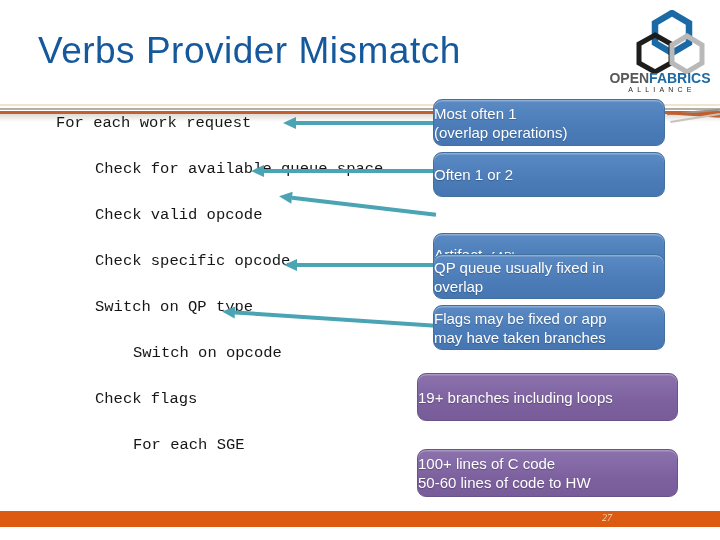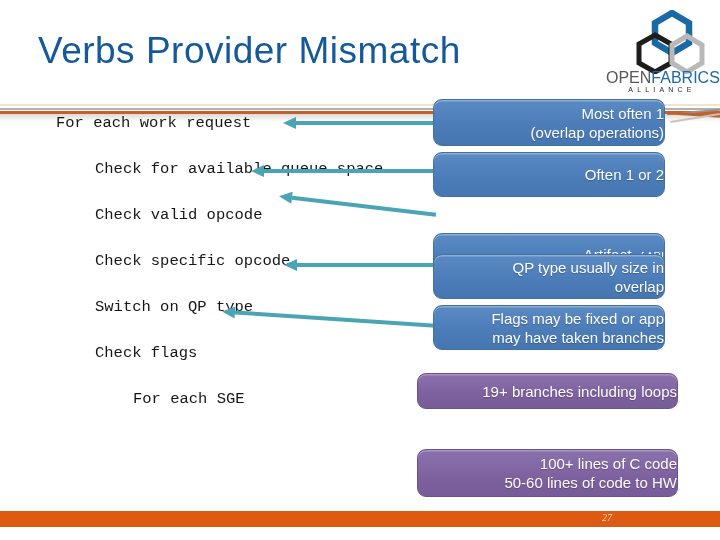--- a/index.html
+++ b/index.html
@@ -12,21 +12,21 @@
   }
   
   .title{
     position:absolute;left:38px;top:30px;
     font-size:37px;font-weight:400;letter-spacing:.5px;
     color:#15589b;white-space:nowrap;
   }
   
   .logo{position:absolute;right:6px;top:10px;width:108px;text-align:center;}
   .logo svg{display:block;margin:0 auto;}
-  .logo .line1{font-size:16px;font-weight:normal;letter-spacing:0;line-height:12px;margin-top:-2px;}
+  .logo .line1{font-size:14px;font-weight:bold;letter-spacing:0;line-height:12px;margin-top:-2px;}
   .logo .line1 .open{color:#57585a;}
   .logo .line1 .fabrics{color:#1b6aa5;}
   .logo .line2{font-size:7px;letter-spacing:4.2px;color:#231f20;margin-top:2px;padding-left:4px;}
   
   .band{position:absolute;left:0;top:0;width:720px;height:0;}
   .band .cream{position:absolute;left:0;top:104px;width:720px;height:2px;background:#f2e3cd;}
   .band .gray{position:absolute;left:0;top:108px;width:720px;height:1.5px;background:#b6afa7;}
   .band .orange{position:absolute;left:0;top:110.5px;width:720px;height:3px;background:#c25f2e;}
   .band .fade{position:absolute;left:0;top:113.5px;width:720px;height:8px;
     background:linear-gradient(180deg,#dedbd6 0%,rgba(255,255,255,0) 100%);}
@@ -35,21 +35,21 @@
   pre.code{
     position:absolute;left:56px;top:112px;margin:0;
     font-family:"Liberation Mono","DejaVu Sans Mono",monospace;
     font-size:15.5px;line-height:23px;color:#161616;
   }
   pre.code div{white-space:pre;}
   .i0{padding-left:0;} .i1{padding-left:39px;} .i2{padding-left:77px;}
   
   .callout{
     position:absolute;display:flex;flex-direction:column;
-    justify-content:center;align-items:flex-end;text-align:center;
+    justify-content:center;align-items:flex-start;text-align:center;
     color:#fff;font-size:15px;line-height:19px;
     border-radius:9px;box-sizing:border-box;
     text-shadow:0 1px 1px rgba(0,0,0,.25);
   }
   .callout.blue{
     left:433px;width:232px;
     background:linear-gradient(180deg,#5b8ac3 0%,#4c7db9 55%,#4576b2 100%);
     border:1px solid #41719c;
     box-shadow:inset 0 1.5px 0 rgba(255,255,255,.3);
   }
@@ -108,20 +108,21 @@
   </svg>
   <div class="line1"><span class="open">OPEN</span><span class="fabrics">FABRICS</span></div>
   <div class="line2">ALLIANCE</div>
 </div>
 
 <pre class="code"><div class="i0">For each work request</div>
 <div class="i1">Check for available queue space</div>
 <div class="i1">Check valid opcode</div>
 <div class="i1">Check specific opcode</div>
 <div class="i1">Switch on QP type</div>
+<div class="i2">Switch on opcode</div>
 <div class="i1">Check flags</div>
 <div class="i2">For each SGE</div>
 
 
 
 
 
 
 </pre>
 
@@ -150,28 +151,28 @@
   <div>Most often 1</div>
   <div>(overlap operations)</div>
 </div>
 <div class="callout blue" style="top:152px;height:45px;">
   <div>Often 1 or 2</div>
 </div>
 <div class="callout blue" style="top:203px;height:45px;margin-top:30px;">
   <div><span class="big">Artifact</span><span class="small"> of API</span></div>
 </div>
 <div class="callout blue" style="top:254px;height:45px;">
-  <div>QP type usually size in</div>
+  <div>QP queue usually fixed in</div>
   <div>overlap</div>
 </div>
 <div class="callout blue" style="top:305px;height:45px;">
   <div>Flags may be fixed or app</div>
   <div>may have taken branches</div>
 </div>
-<div class="callout purple" style="top:373px;height:36px;">
+<div class="callout purple" style="top:373px;height:48px;">
   <div>19+ branches including loops</div>
 </div>
 <div class="callout purple" style="top:426px;height:48px;margin-top:23px;">
   <div>100+ lines of C code</div>
   <div>50-60 lines of code to HW</div>
 </div>
 
 <div class="footer-bar"></div>
 <div class="page-num">27</div>
 

